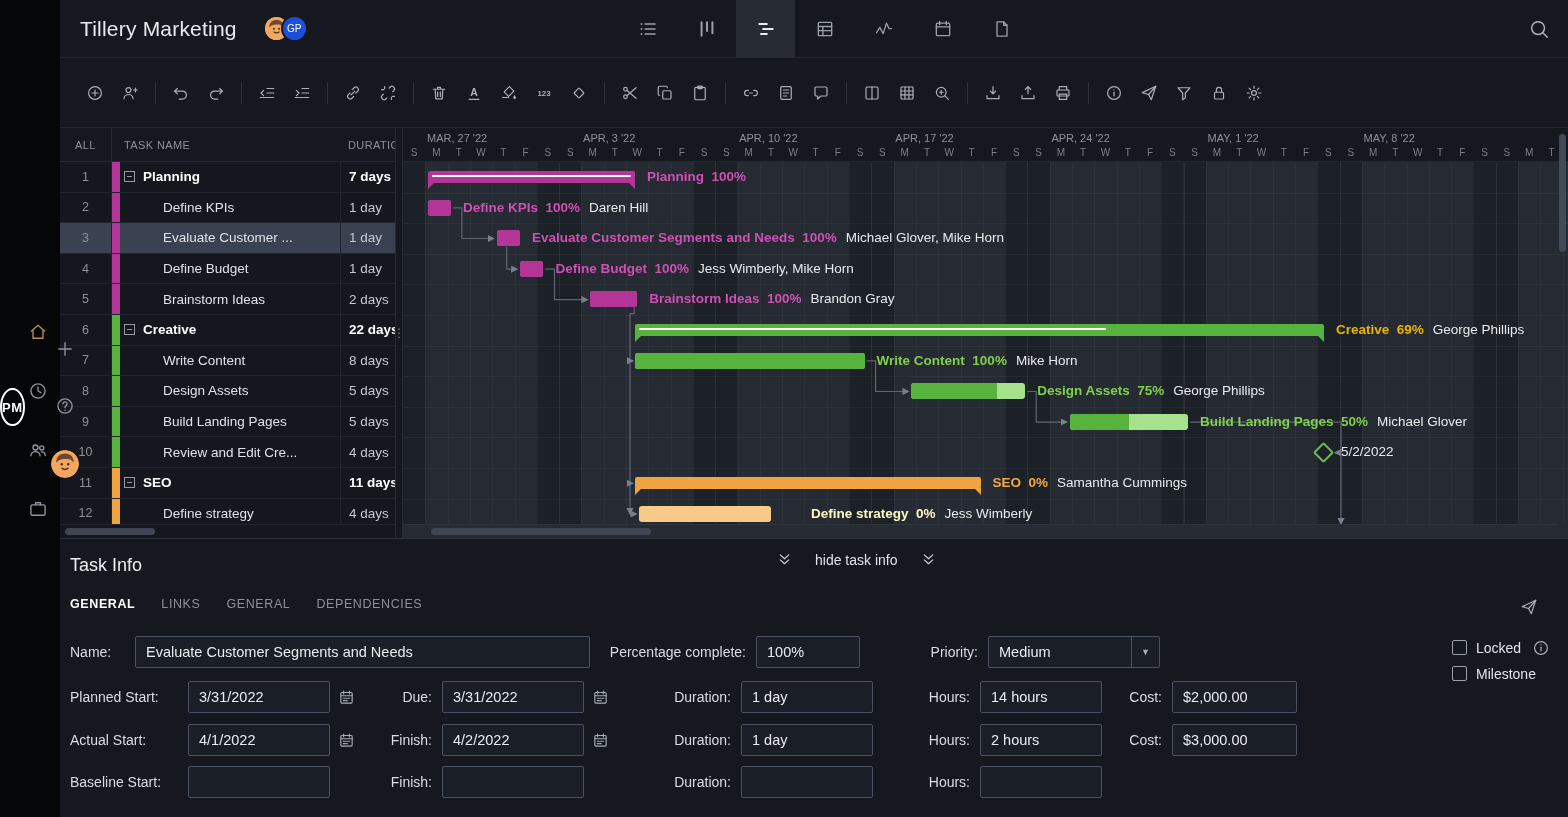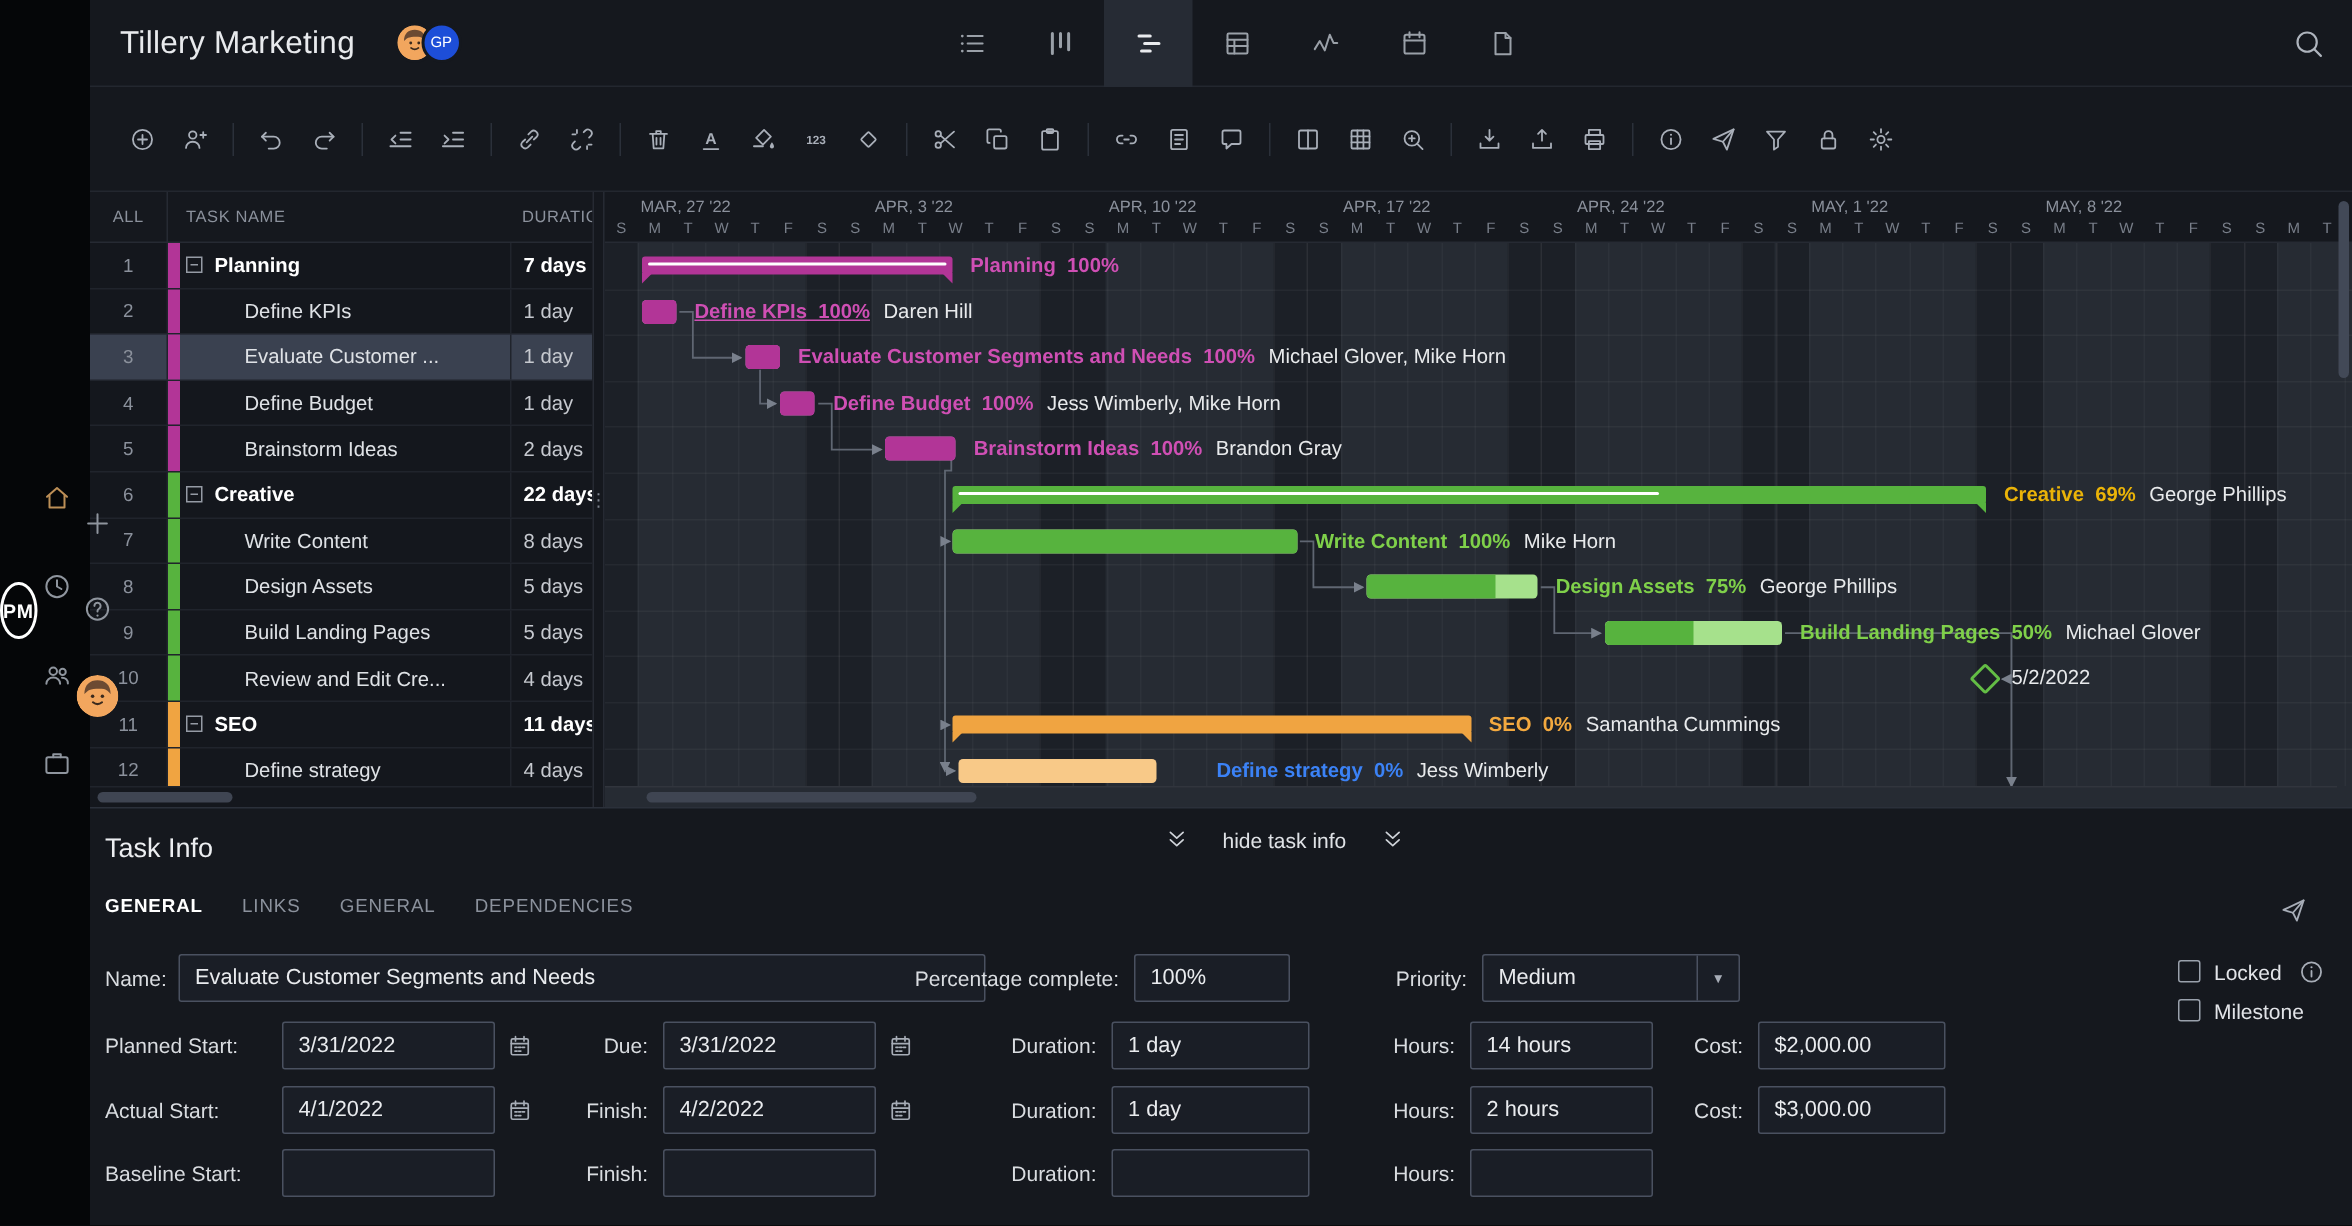--- a/index.html
+++ b/index.html
@@ -703,21 +703,21 @@
         </svg>
         <div class="sumbar" style="left: 24.53px; width: 207.39px; top: 9px; background: rgb(178, 53, 151);">
           <div class="tab l" style="border-left-color: rgb(178, 53, 151);"></div>
           <div class="tab r" style="border-right-color: rgb(178, 53, 151);"></div>
           <div class="progline" style="width: 199.39px;"></div>
         </div>
         <div class="glabel" style="left: 243.92px; top: 0px; height: 30.6px; line-height: 30.6px;"><b style="color: rgb(207, 79, 180);">Planning&nbsp;&nbsp;100%</b></div>
         <div class="bar" style="left: 24.53px; width: 23.415px; top: 37.6px; background: rgb(203, 106, 184);">
           <div class="fill" style="width: 100%; background: rgb(178, 53, 151);"></div>
         </div>
-        <div class="glabel" style="left: 59.945px; top: 30.6px; height: 30.6px; line-height: 30.6px;"><b style="color: rgb(207, 79, 180); text-decoration: underline;">Define KPIs&nbsp;&nbsp;100%</b><span class="asg">Daren Hill</span></div>
+        <div class="glabel" style="left: 59.945px; top: 30.6px; height: 30.6px; line-height: 30.6px;"><b style="color: rgb(207, 79, 180);">Define KPIs&nbsp;&nbsp;100%</b><span class="asg">Daren Hill</span></div>
         <div class="bar" style="left: 93.66px; width: 23.415px; top: 68.2px; background: rgb(203, 106, 184);">
           <div class="fill" style="width: 100%; background: rgb(178, 53, 151);"></div>
         </div>
         <div class="glabel" style="left: 129.075px; top: 61.2px; height: 30.6px; line-height: 30.6px;"><b style="color: rgb(207, 79, 180);">Evaluate Customer Segments and Needs&nbsp;&nbsp;100%</b><span class="asg">Michael Glover, Mike Horn</span></div>
         <div class="bar" style="left: 117.075px; width: 23.415px; top: 98.8px; background: rgb(203, 106, 184);">
           <div class="fill" style="width: 100%; background: rgb(178, 53, 151);"></div>
         </div>
         <div class="glabel" style="left: 152.49px; top: 91.8px; height: 30.6px; line-height: 30.6px;"><b style="color: rgb(207, 79, 180);">Define Budget&nbsp;&nbsp;100%</b><span class="asg">Jess Wimberly, Mike Horn</span></div>
         <div class="bar" style="left: 187.32px; width: 46.83px; top: 129.4px; background: rgb(203, 106, 184);">
           <div class="fill" style="width: 100%; background: rgb(178, 53, 151);"></div>
@@ -742,21 +742,21 @@
         </div>
         <div class="glabel" style="left: 796.96px; top: 244.8px; height: 30.6px; line-height: 30.6px;"><b style="color: rgb(127, 208, 74);">Build Landing Pages&nbsp;&nbsp;50%</b><span class="asg">Michael Glover</span></div>
         <div class="mstone" style="left: 913.49px; top: 282.9px;"></div>
         <div class="glabel" style="left: 937.99px; top: 275.4px; height: 30.6px; line-height: 30.6px;"><span class="asg" style="margin-left: 0px;">5/2/2022</span></div>
         <div class="sumbar" style="left: 231.92px; width: 345.65px; top: 315px; background: rgb(240, 164, 65);">
           <div class="tab l" style="border-left-color: rgb(240, 164, 65);"></div>
           <div class="tab r" style="border-right-color: rgb(240, 164, 65);"></div>
         </div>
         <div class="glabel" style="left: 589.57px; top: 306px; height: 30.6px; line-height: 30.6px;"><b style="color: rgb(243, 169, 63);">SEO&nbsp;&nbsp;0%</b><span class="asg">Samantha Cummings</span></div>
         <div class="bar" style="left: 236.38px; width: 131.57px; top: 343.6px; background: rgb(248, 201, 136);"></div>
-        <div class="glabel" style="left: 379.95px; top: 336.6px; height: 30.6px; line-height: 30.6px;"><b style="color: #3b82f6; padding-left: 28px;">Define strategy&nbsp;&nbsp;0%</b><span class="asg">Jess Wimberly</span></div>
+        <div class="glabel" style="left: 379.95px; top: 336.6px; height: 30.6px; line-height: 30.6px;"><b style="color: #fef9c3; padding-left: 28px;">Define strategy&nbsp;&nbsp;0%</b><span class="asg">Jess Wimberly</span></div>
       </div>
     <div class="g-hscroll">
       <div class="hthumb" style="left:28px;width:220px"></div>
     </div>
     <div class="g-vscroll">
       <div class="vthumb"></div>
     </div>
   </section>
 
   <section class="info">
@@ -783,21 +783,21 @@
         <button class="itab">DEPENDENCIES</button>
       </div>
     <button class="send-btn">
         <svg viewBox="0 0 24 24" width="18" height="18" fill="none" stroke="currentColor" stroke-width="1.6" stroke-linecap="round" stroke-linejoin="round">
           <path d="M3 11.5 21 3l-6 18-3.5-7z"></path>
           <path d="M11.5 14 21 3"></path>
         </svg>
       </button>
 
     <div class="fl" style="left:10px;top:97px">Name:</div>
-    <input class="fi" style="left: 59px; top: 97px; width: 538px;" value="Evaluate Customer Segments and Needs">
+    <input class="fi" style="left: 75px; top: 97px; width: 455px;" value="Evaluate Customer Segments and Needs">
     <div class="fl r" style="left:500px;top:97px;width:186px">Percentage complete:</div>
     <input class="fi" style="left: 696px; top: 97px; width: 104px;" value="100%">
     <div class="fl r" style="left:830px;top:97px;width:88px">Priority:</div>
     <div class="psel" style="left:928px;top:97px;width:172px">
       <span>Medium</span>
       <span class="chevzone">▼</span>
     </div>
     <span class="cbx" style="left:1392px;top:101px"></span>
     <span class="cbl" style="left:1416px;top:99px">Locked</span>
     <span class="info-i" style="left:1472px;top:100px">

